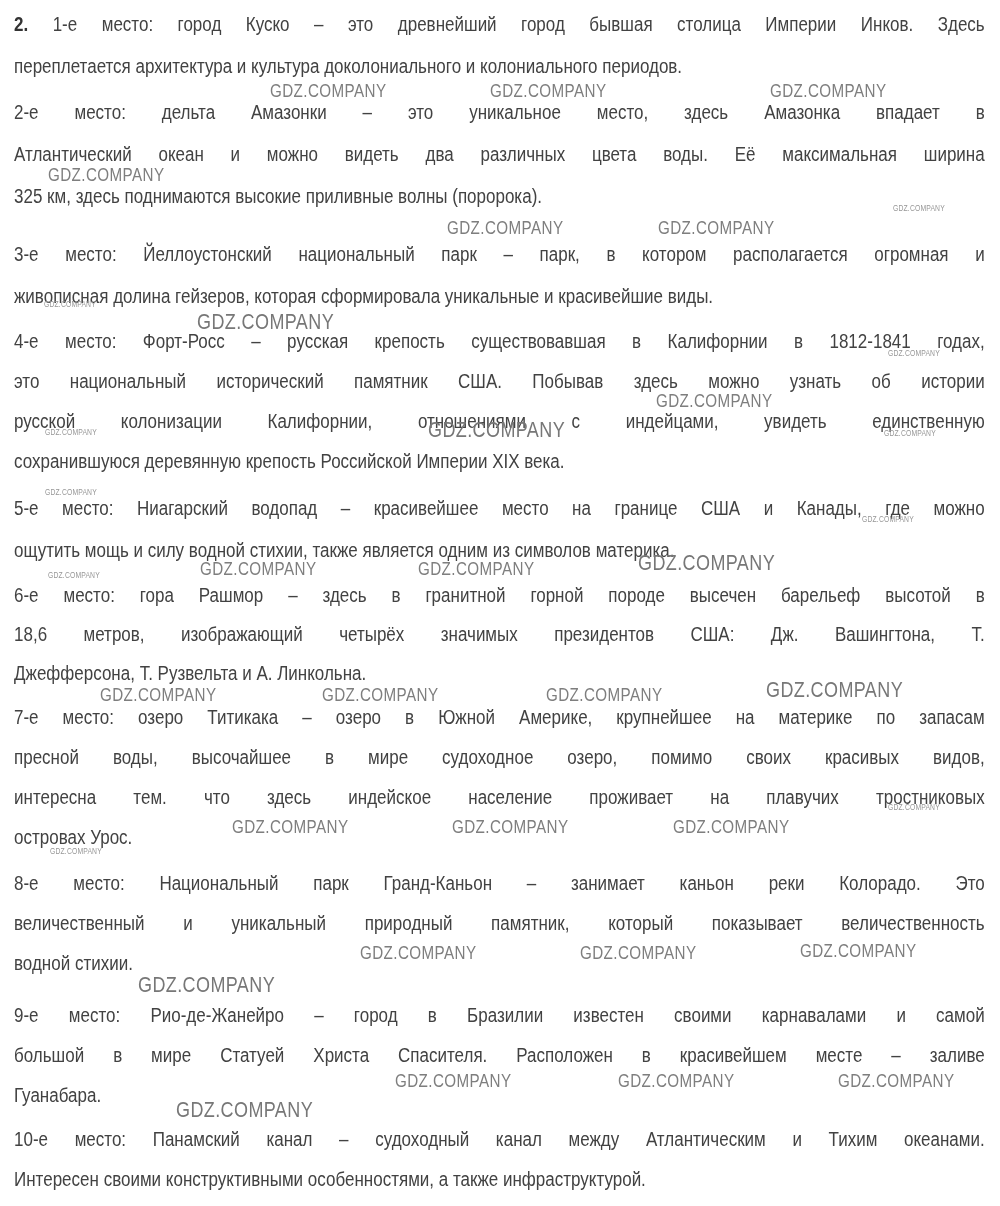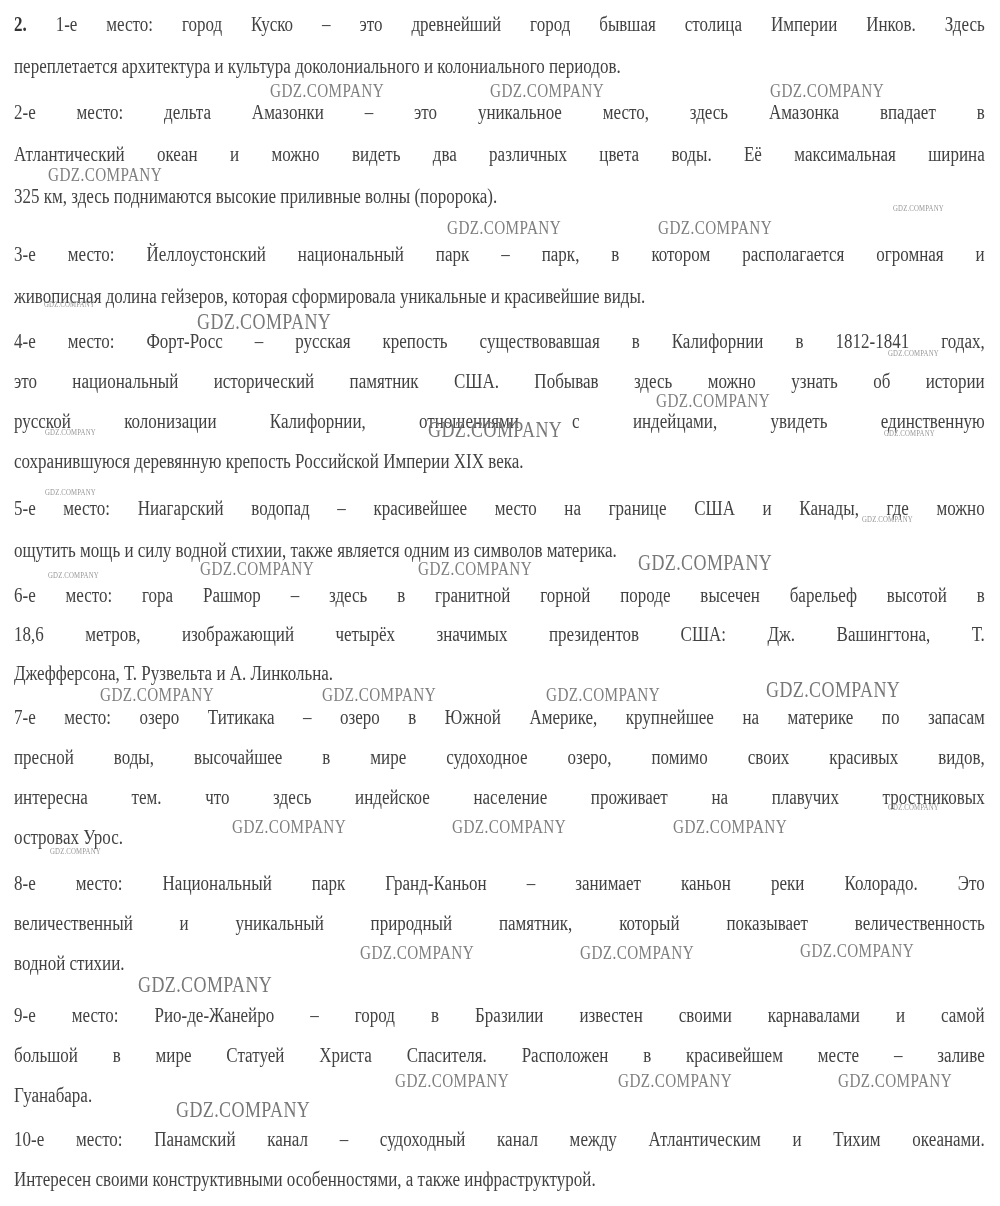--- a/index.html
+++ b/index.html
@@ -2,21 +2,21 @@
 <html><head>
 <meta charset="utf-8">
 <style>
   html, body { margin: 0; padding: 0; background: #ffffff; }
   .page {
     position: relative;
     width: 1000px;
     height: 1206px;
     background: #ffffff;
     overflow: hidden;
-    font-family: Liberation Serif, serif;
+    font-family: Liberation Sans, sans-serif;
   }
   .para {
     position: absolute;
     left: 14px;
     width: 1142px;            
     transform: scaleX(0.85);
     transform-origin: 0 0;
     color: #424242;
     font-size: 20px;
   }

